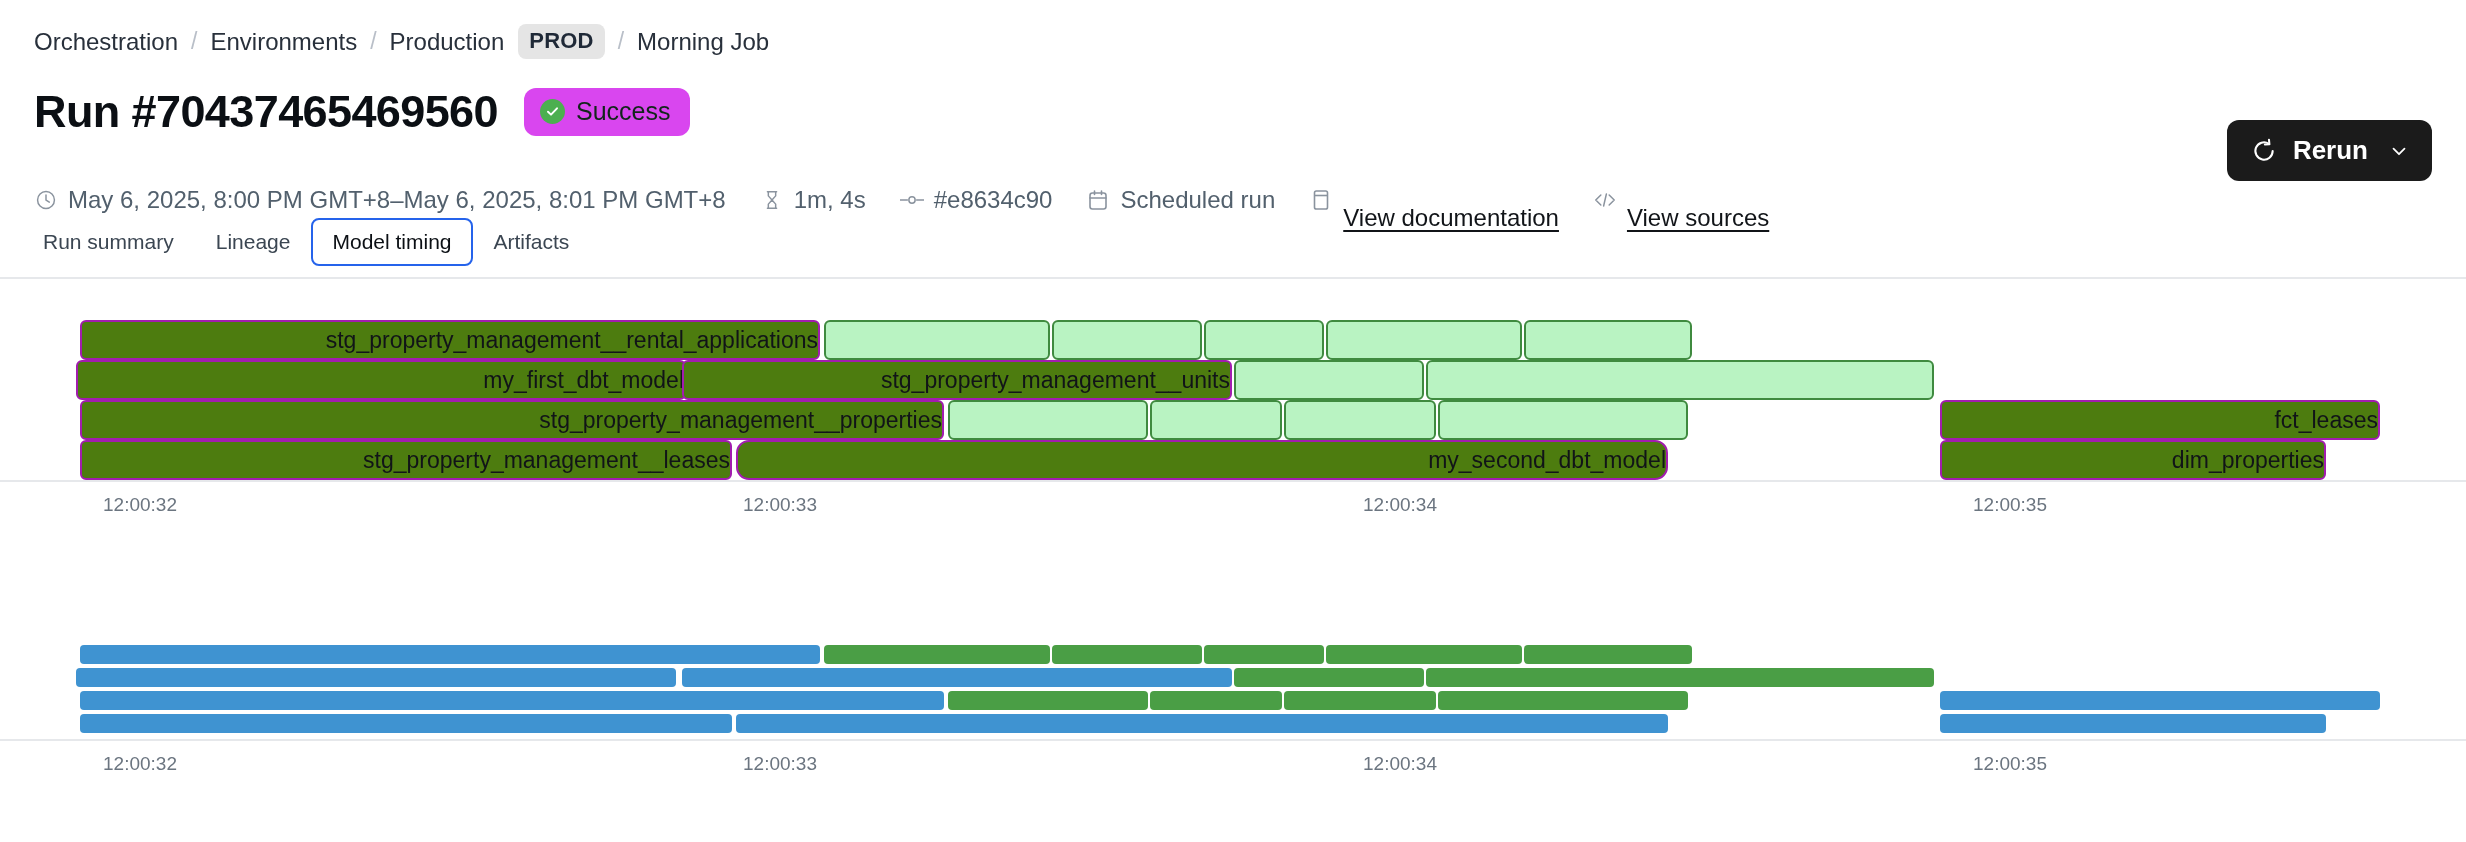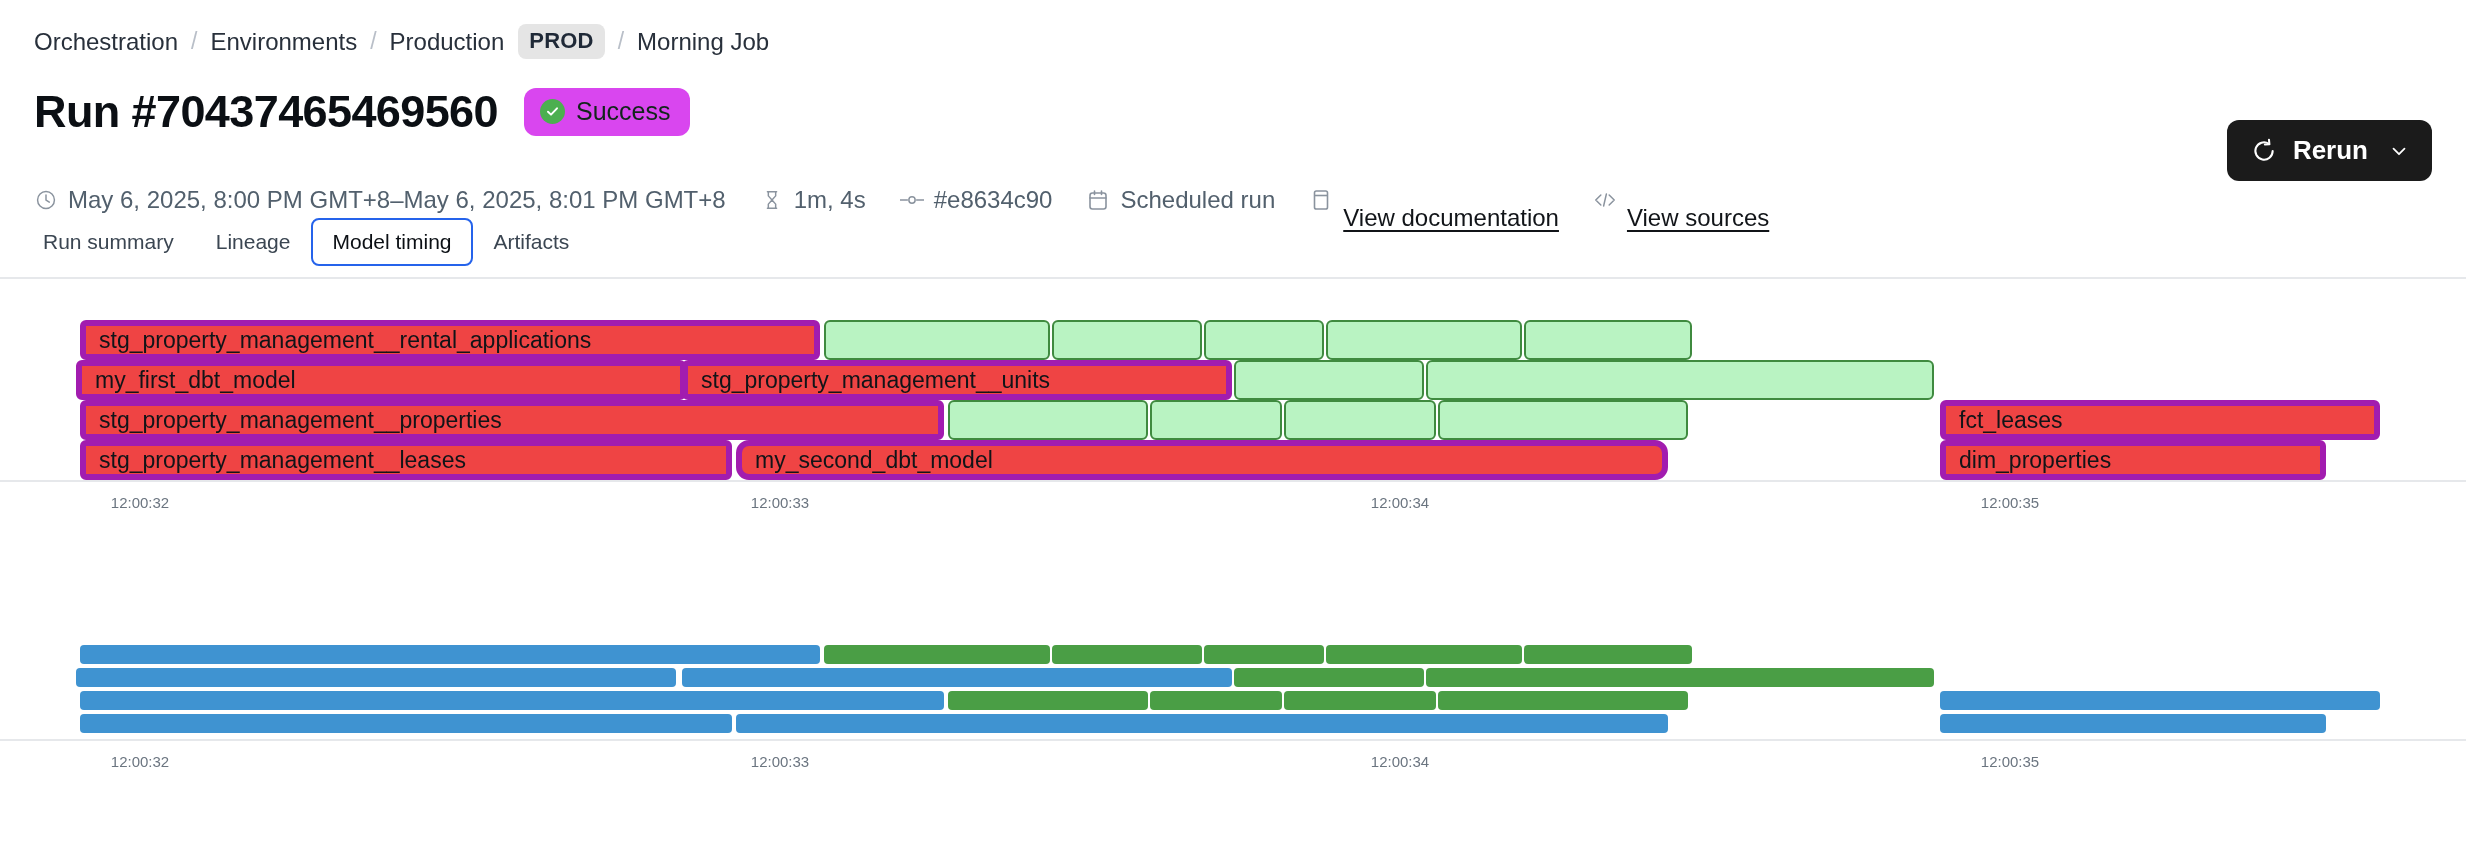--- a/index.html
+++ b/index.html
@@ -148,32 +148,32 @@
     overflow: hidden;
   }
   .bar-label {
     font-size: 23px;
     color: #111418;
     padding-left: 13px;
     white-space: nowrap;
     overflow: hidden;
     text-overflow: clip;
   }
-  .bar.blue  { background: #ef4444; border: 6px solid #a21caf; }
+  .bar.blue  { background: #4d7c0f; border: 2px solid #a21caf; justify-content: flex-end; }
   .bar.green { background: #b9f3c2; border: 2px solid #3f8a3f; }
 
   .axis {
     position: relative;
     border-top: 2px solid #e6e8eb;
     height: 40px;
   }
   .tick {
     position: absolute;
     top: 12px;
-    font-size: 15px;
+    font-size: 19px;
     color: #6b7580;
     transform: translateX(-50%);
     white-space: nowrap;
   }
 
   
   .mini-row { position: relative; height: 19px; margin-bottom: 4px; }
   .mbar { position: absolute; top: 0; height: 100%; border-radius: 4px; }
   .mbar.blue  { background: #3f93d1; }
   .mbar.green { background: #4a9e45; }

